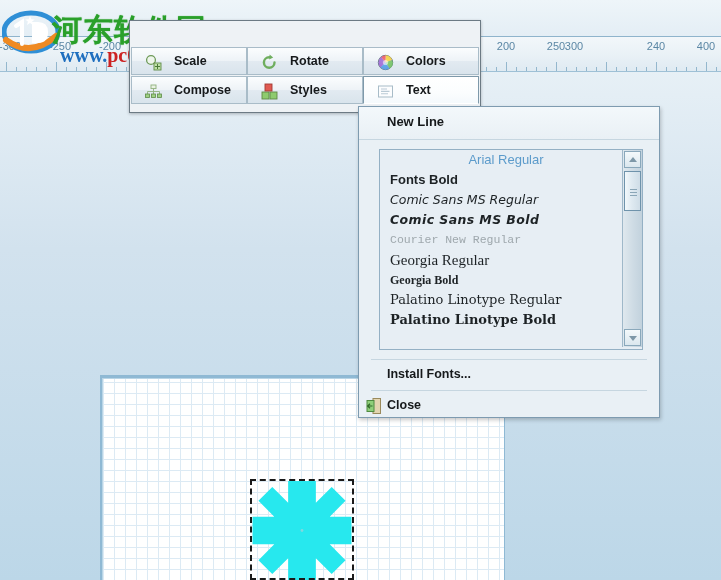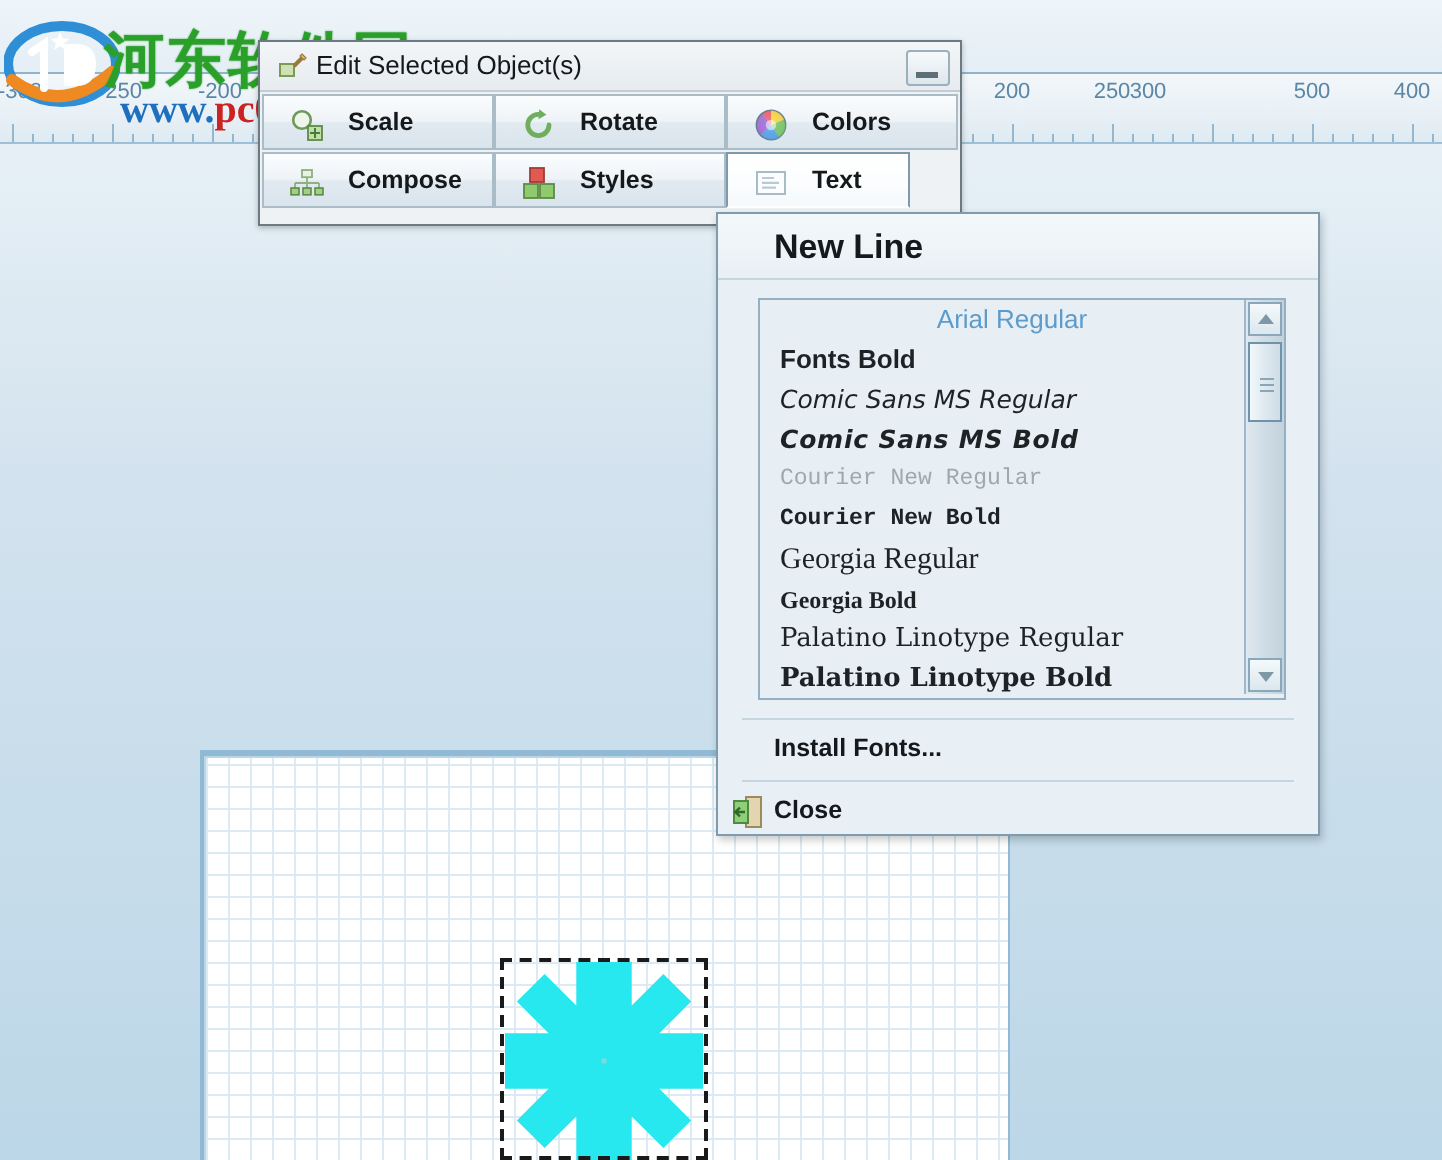--- a/index.html
+++ b/index.html
@@ -123,21 +123,21 @@
     background:#e9f0f5;
     border:1px solid #7e9bb0;
     box-shadow:1px 2px 4px rgba(0,0,0,.22);
   }
   .fp-head{
     position:absolute;left:0;top:0;width:300px;height:32px;
     background:linear-gradient(180deg,#f3f8fb 0%,#e9f0f5 100%);
     border-bottom:1px solid #c6d6e0;
   }
   .fp-head .t{
-    position:absolute;left:28px;top:7px;font-size:17px;font-weight:bold;color:#16191b;
+    position:absolute;left:28px;top:7px;font-size:13px;font-weight:bold;color:#16191b;
   }
   .listbox{
     position:absolute;left:20px;top:42px;width:262px;height:199px;
     background:#e7eef4;border:1px solid #94b0c4;
     overflow:hidden;
   }
   .flist{position:absolute;left:0;top:0;width:242px;}
   .fitem{
     height:20px;line-height:20px;padding-left:10px;font-size:13px;color:#1d2225;
     white-space:nowrap;overflow:hidden;
@@ -204,21 +204,21 @@
   <div class="below-ruler"></div>
 
   <div class="ruler-h">
 
     <div class="lbl" style="left:10px;">-300</div>
     <div class="lbl" style="left:60px;">-250</div>
     <div class="lbl" style="left:110px;">-200</div>
     <div class="lbl" style="left:506px;">200</div>
     <div class="lbl" style="left:556px;">250</div>
     <div class="lbl" style="left:574px;">300</div>
-    <div class="lbl" style="left:656px;">500</div>
+    <div class="lbl" style="left:656px;">240</div>
     <div class="lbl" style="left:706px;">400</div>
     <div id="ruler-ticks">
         <div class="tick" style="left: 6px; height: 9px;"></div>
         <div class="tick" style="left: 16px; height: 4px;"></div>
         <div class="tick" style="left: 26px; height: 4px;"></div>
         <div class="tick" style="left: 36px; height: 4px;"></div>
         <div class="tick" style="left: 46px; height: 4px;"></div>
         <div class="tick" style="left: 56px; height: 9px;"></div>
         <div class="tick" style="left: 66px; height: 4px;"></div>
         <div class="tick" style="left: 76px; height: 4px;"></div>
@@ -308,31 +308,20 @@
       <path d="M30 12 L36 12 Q46 12 46 22 Q46 33 36 33 L30 33 Z" fill="#ffffff"></path>
       <polygon points="28,6 29.4,9.2 32.8,9.4 30.1,11.6 31,15 28,13.1 25,15 25.9,11.6 23.2,9.4 26.6,9.2" fill="#ffffff"></polygon>
     </svg>
     <div class="wm-cn">河东软件园</div>
     <div class="wm-url">
       <span>www.</span><span class="red">pc0359</span><span>.cn</span>
     </div>
   </div>
 
   <div class="dialog">
-    <div class="dialog-title">
-      <svg class="dlg-icon" viewBox="0 0 16 16">
-        <rect x="2" y="7" width="7" height="6" fill="#cfe0b4" stroke="#7a9a55" stroke-width="1"></rect>
-        <path d="M9 8 L14 3" stroke="#9a7a3a" stroke-width="2"></path>
-        <path d="M13 2 L15 4 L14 5 L12 3 Z" fill="#e8c268" stroke="#9a7a3a" stroke-width=".6"></path>
-      </svg>
-      <div class="t">Edit Selected Object(s)</div>
-      <div class="min-btn">
-          <i></i>
-        </div>
-    </div>
 
     <div class="btn-grid">
 
       <div class="gbtn" style="left:0px;top:1px;width:116px;">
         <svg class="gicon" viewBox="0 0 19 19">
           <circle cx="7" cy="7" r="4.4" fill="#eef6ec" stroke="#6d9a58" stroke-width="1.3"></circle>
           <path d="M10.2 10.2 L14 14" stroke="#8a6c3a" stroke-width="2"></path>
           <rect x="10" y="10" width="7" height="7" fill="#bfe0a8" stroke="#5d8a46" stroke-width=".9"></rect>
           <path d="M13.5 11 L13.5 16 M11 13.5 L16 13.5" stroke="#4c7a38" stroke-width="1"></path>
         </svg>
@@ -375,21 +364,21 @@
         <div class="glabel">Compose</div>
       </div>
       <div class="gbtn" style="left:116px;top:30px;width:116px;">
         <svg class="gicon" viewBox="0 0 19 19">
           <rect x="2" y="10" width="7" height="7" fill="#8ecb6e" stroke="#5d8a46" stroke-width=".9"></rect>
           <rect x="10" y="10" width="7" height="7" fill="#8ecb6e" stroke="#5d8a46" stroke-width=".9"></rect>
           <rect x="5" y="2" width="7" height="7" fill="#e05a52" stroke="#a33b34" stroke-width=".9"></rect>
         </svg>
         <div class="glabel">Styles</div>
       </div>
-      <div class="gbtn active" style="left:232px;top:30px;width:92px;">
+      <div class="gbtn active" style="left:232px;top:30px;width:116px;">
         <svg class="gicon" viewBox="0 0 19 19">
           <rect x="2.5" y="4" width="14" height="11" fill="#fcfdfe" stroke="#a8bcc8" stroke-width="1"></rect>
           <path d="M5 7 L11 7 M5 9.4 L13.5 9.4 M5 11.8 L12 11.8" stroke="#b9cad5" stroke-width="1.1"></path>
         </svg>
         <div class="glabel">Text</div>
       </div>
     </div>
   </div>
 
   <div class="fontpanel">
@@ -397,21 +386,20 @@
       <div class="t">New Line</div>
     </div>
 
     <div class="listbox">
       <div class="flist" id="font-list">
           <div class="fitem f-arial sel">Arial Regular</div>
           <div class="fitem f-arial-b">Fonts Bold</div>
           <div class="fitem f-comic">Comic Sans MS Regular</div>
           <div class="fitem f-comic-b">Comic Sans MS Bold</div>
           <div class="fitem f-courier dim">Courier New Regular</div>
-          <div class="fitem f-courier-b">Courier New Bold</div>
           <div class="fitem f-georgia">Georgia Regular</div>
           <div class="fitem f-georgia-b">Georgia Bold</div>
           <div class="fitem f-pal">Palatino Linotype Regular</div>
           <div class="fitem f-pal-b">Palatino Linotype Bold</div>
         </div>
       <div class="sbar">
         <div class="sbtn up">
             <span class="ar"></span>
           </div>
         <div class="sthumb">

